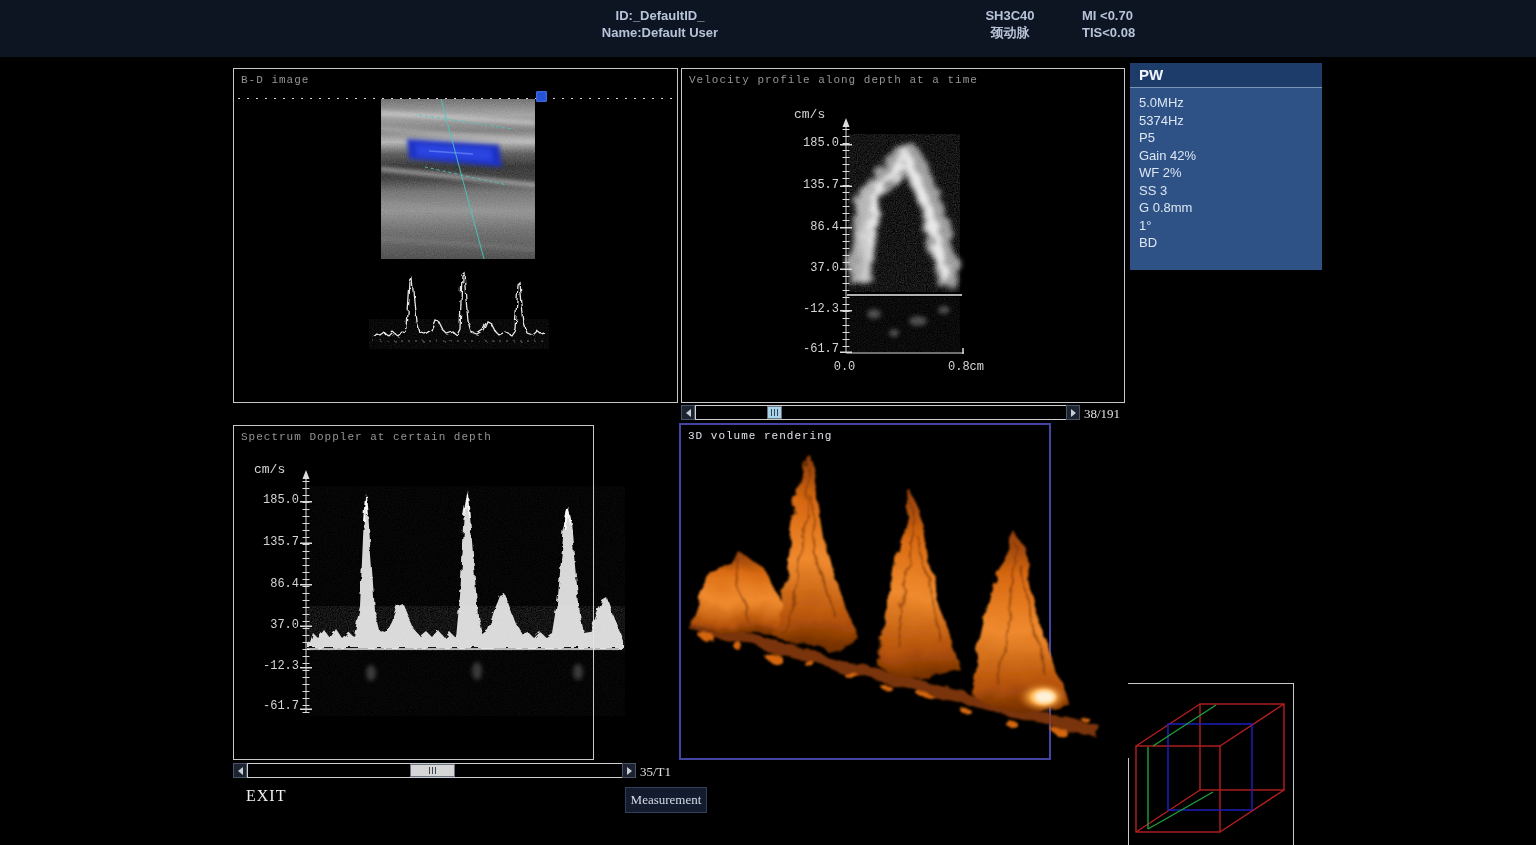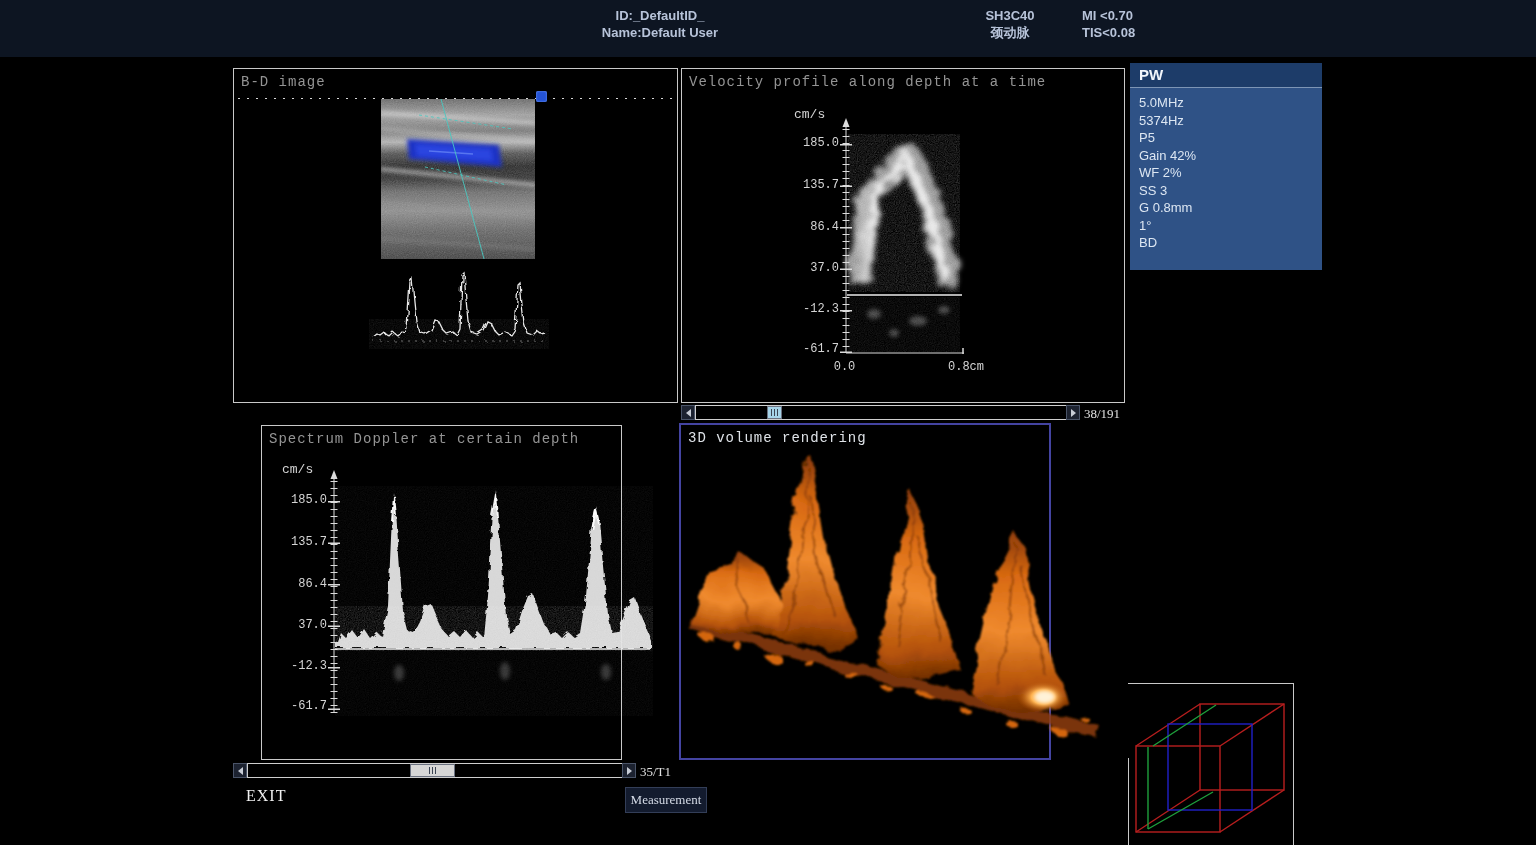--- a/index.html
+++ b/index.html
@@ -10,24 +10,24 @@
   #header-bar{position:absolute;left:0;top:0;width:1536px;height:57px;background:var(--header_bg);}
   .hdr-block{position:absolute;top:7px;color:var(--header_text);font-weight:bold;font-size:13px;line-height:17px;}
   #hdr-patient{left:555px;width:210px;text-align:center;}
   #hdr-probe{left:955px;width:110px;text-align:center;}
   #hdr-safety{left:1082px;width:90px;text-align:left;}
 
   
   .panel{position:absolute;background:#000;border:1px solid var(--panel_border);box-sizing:border-box;}
   #panel-bd{left:233px;top:68px;width:445px;height:335px;}
   #panel-velocity{left:681px;top:68px;width:444px;height:335px;padding-left:42px;}
-  #panel-spectrum{left:233px;top:425px;width:361px;height:335px;margin-left:28px;}
+  #panel-spectrum{left:233px;top:425px;width:361px;height:335px;}
   #panel-volume{left:679px;top:423px;width:372px;height:337px;border:2px solid var(--accent_border);}
   .panel-title{position:absolute;left:7px;top:5px;font-family:"Liberation Mono",monospace;
-               font-size:14px;color:var(--title_text);letter-spacing:1px;white-space:nowrap;}
+               font-size:11px;color:var(--title_text);letter-spacing:1px;white-space:nowrap;}
   #panel-volume .panel-title{color:#dfe3e8;}
 
   
   #bd-dotted{position:absolute;left:4px;top:29px;width:436px;height:1px;
              background:repeating-linear-gradient(90deg,#d8d8d8 0 2px,transparent 2px 9px);}
   #bd-marker{position:absolute;left:302px;top:22px;width:11px;height:11px;background:#2453d6;
              border-radius:2px;box-shadow:inset 0 0 2px #7fa8ff;}
   #bd-us{position:absolute;left:147px;top:30px;}
   #bd-trace{position:absolute;left:135px;top:190px;}
 

